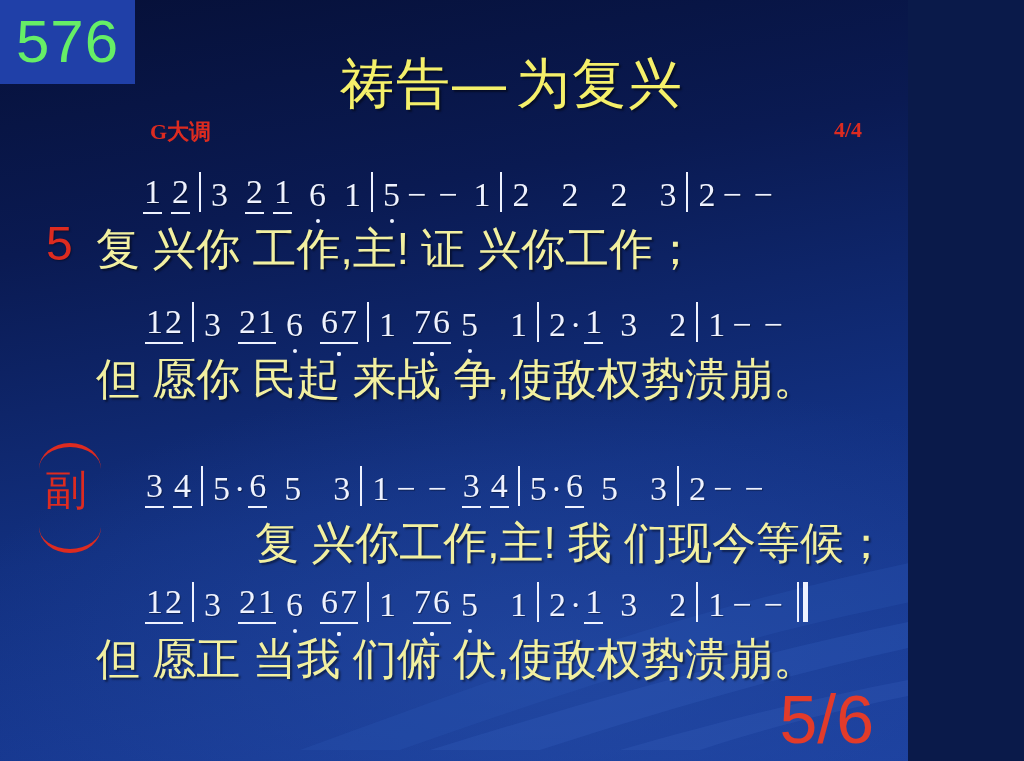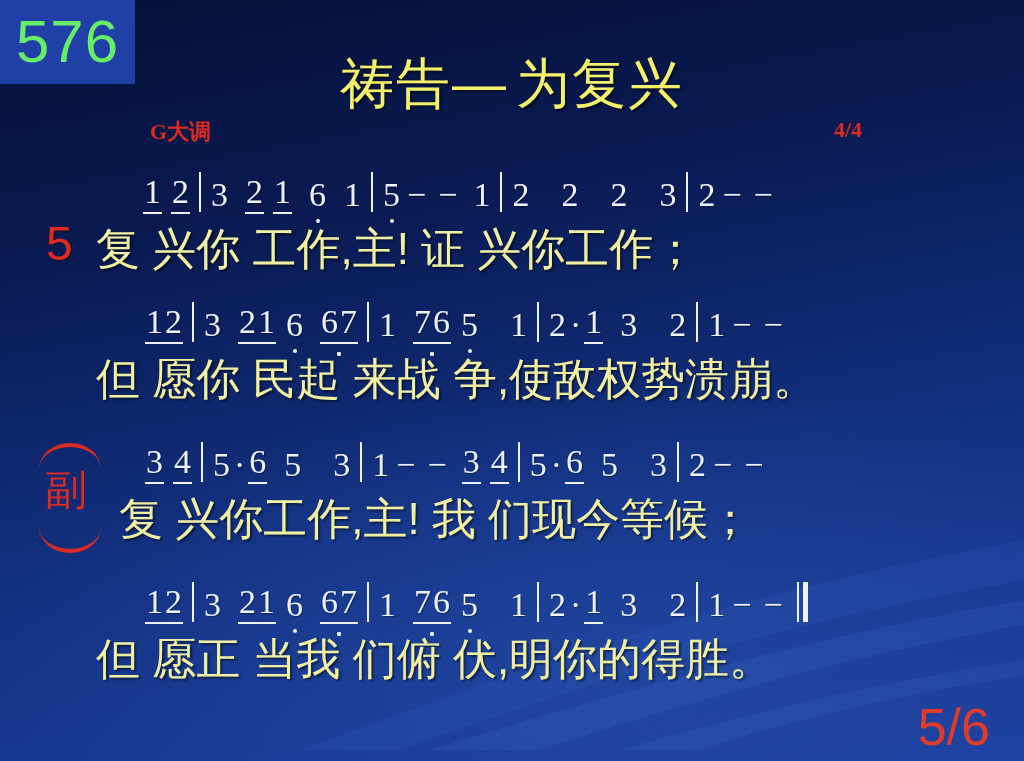--- a/index.html
+++ b/index.html
@@ -2,21 +2,21 @@
 <html><head>
 <meta charset="utf-8">
 <style>
   html, body {
     margin: 0;
     padding: 0;
     background: #0a1a4a;
   }
   #slide {
     position: relative;
-    width: 1024px;
+    width: 908px;
     height: 761px;
     overflow: hidden;
     font-family: "Liberation Sans", sans-serif;
     background:
       radial-gradient(ellipse 900px 420px at 62% 88%, rgba(40,80,170,0.55) 0%, rgba(26,54,134,0.0) 70%),
       linear-gradient(170deg, #061038 0%, #0a1a52 28%, #123080 62%, #1b3f9e 100%);
   }
   
   .swoosh {
     position: absolute;
@@ -183,21 +183,21 @@
     line-height: 1;
     text-shadow: 1px 1px 2px rgba(0,0,0,0.4);
   }
 
   
   #page-no {
     position: absolute;
     right: 34px;
     bottom: 8px;
     color: #e23b2a;
-    font-size: 52px;
+    font-size: 68px;
     line-height: 1;
     text-align: center;
   }
 </style>
 </head>
 <body>
 
 <div id="slide">
 
   <svg class="swoosh" width="1024" height="330" style="left:0; top:420px;" viewBox="0 0 1024 330">
@@ -284,21 +284,21 @@
         <span class="dash-note">−</span>
     </div>
     <div class="lyrics" style="padding-left:96px; margin-top:6px;">但  愿你 民起  来战 争,使敌权势溃崩。</div>
   </div>
 
   <div id="chorus-mark">
     <span class="arc arc-top"></span>
     <span class="fu">副</span>
     <span class="arc arc-bot"></span>
   </div>
-  <div class="system" style="top:428px;">
+  <div class="system" style="top:452px;text-align:center;">
     <div class="notation" style="padding-left:114px;">
       <span class="n beam1"><span class="g">3</span><span class="sp-s"></span><span class="g">4</span></span>
       <span class="bar"></span>
       <span class="n"><span class="g">5</span></span>
         <span class="aug-dot">·</span>
         <span class="n beam1"><span class="g">6</span></span>
         <span class="sp"></span>
       <span class="n"><span class="g">5</span></span>
         <span class="sp-l"></span>
       <span class="n"><span class="g">3</span></span>
@@ -350,18 +350,18 @@
         <span class="sp"></span>
       <span class="n"><span class="g">3</span></span>
         <span class="sp-l"></span>
       <span class="n"><span class="g">2</span></span>
       <span class="bar"></span>
       <span class="n"><span class="g">1</span></span>
         <span class="dash-note">−</span>
         <span class="dash-note">−</span>
       <span class="endbar"><i class="thin"></i><i class="gap"></i><i class="thick"></i></span>
     </div>
-    <div class="lyrics" style="padding-left:96px; margin-top:6px;">但  愿正 当我  们俯 伏,明你的得胜。</div>
+    <div class="lyrics" style="padding-left:96px; margin-top:6px;">但  愿正 当我  们俯 伏,使敌权势溃崩。</div>
   </div>
 
   <div id="page-no">5/6</div>
 
 </div>
 
 </body></html>

